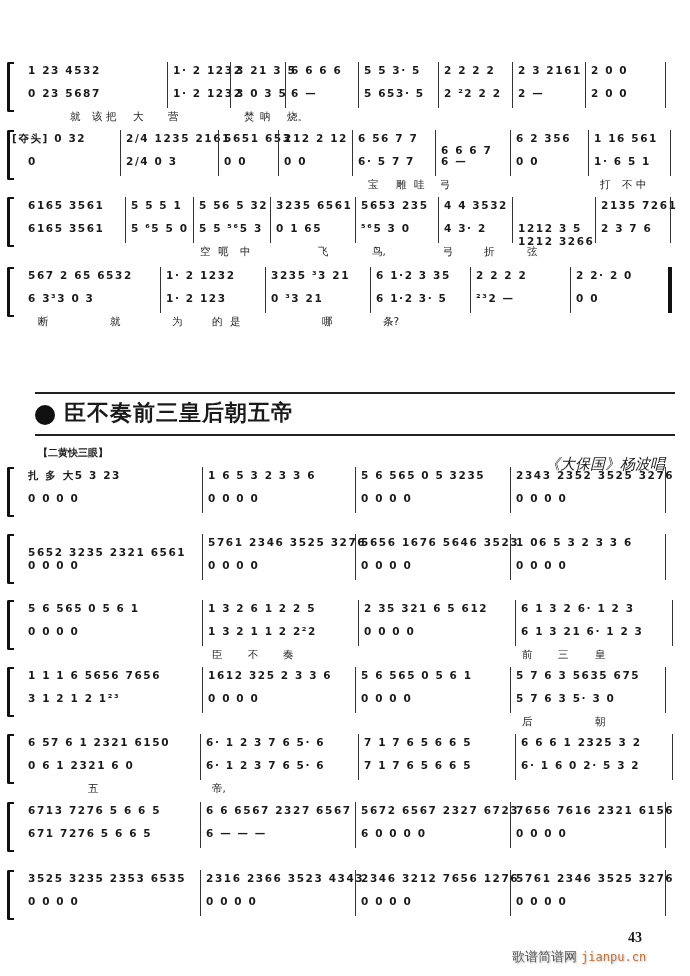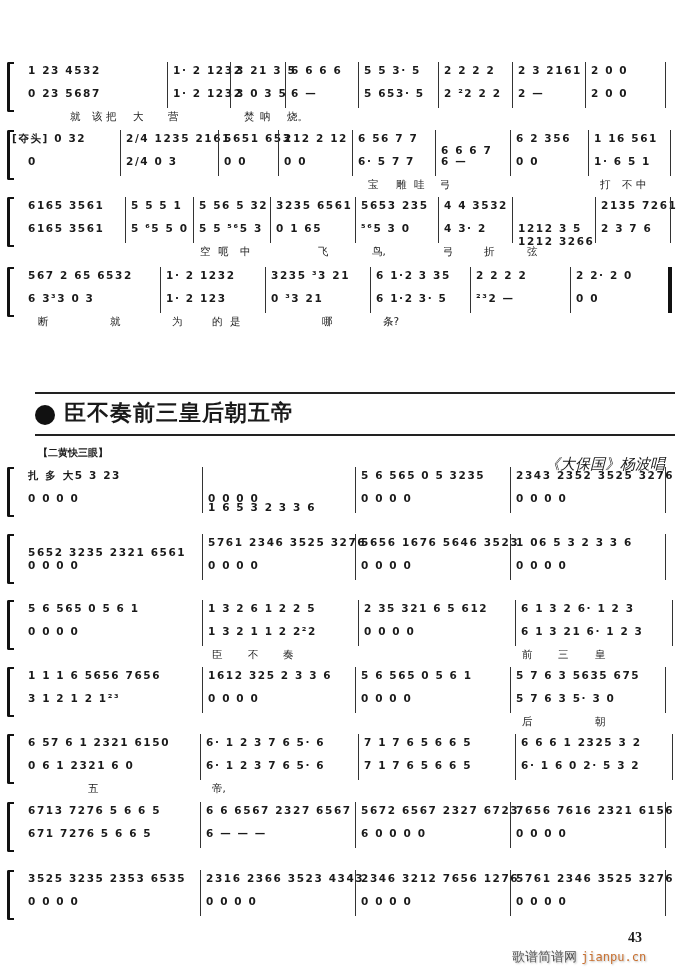--- a/index.html
+++ b/index.html
@@ -161,21 +161,21 @@
         <span class="lyric" style="left: 172px;">为</span>
         <span class="lyric" style="left: 212px;">的</span>
         <span class="lyric" style="left: 230px;">是</span>
         <span class="lyric" style="left: 322px;">哪</span>
         <span class="lyric" style="left: 383px;">条?</span>
       </div>
     </div>
     <div class="system" style="top: 465px;">
       <div class="brace" style="top: 2px; height: 46px;"></div>
       <div class="staff" style="left: 28px; top: 4px; width: 170px;"><span>扎 多 大5 3 23</span></div>
-      <div class="staff" style="left: 208px; top: 4px; width: 143px; margin-top: 32px;"><span>1 6 5 3 2 3 3 6</span></div>
+      <div class="staff" style="left: 208px; top: 4px; width: 143px;"><span>1 6 5 3 2 3 3 6</span></div>
       <div class="staff" style="left: 361px; top: 4px; width: 145px;"><span>5 6 565 0 5 3235</span></div>
       <div class="staff" style="left: 516px; top: 4px; width: 145px;"><span>2343 2352 3525 3276</span></div>
       <div class="staff" style="left: 28px; top: 27px; width: 170px;"><span>0 0 0 0</span></div>
       <div class="staff" style="left: 208px; top: 27px; width: 143px;"><span>0 0 0 0</span></div>
       <div class="staff" style="left: 361px; top: 27px; width: 145px;"><span>0 0 0 0</span></div>
       <div class="staff" style="left: 516px; top: 27px; width: 145px;"><span>0 0 0 0</span></div>
       <div class="barline" style="left: 202px; top: 2px; height: 46px;"></div>
       <div class="barline" style="left: 355px; top: 2px; height: 46px;"></div>
       <div class="barline" style="left: 510px; top: 2px; height: 46px;"></div>
       <div class="barline" style="left: 665px; top: 2px; height: 46px;"></div>

